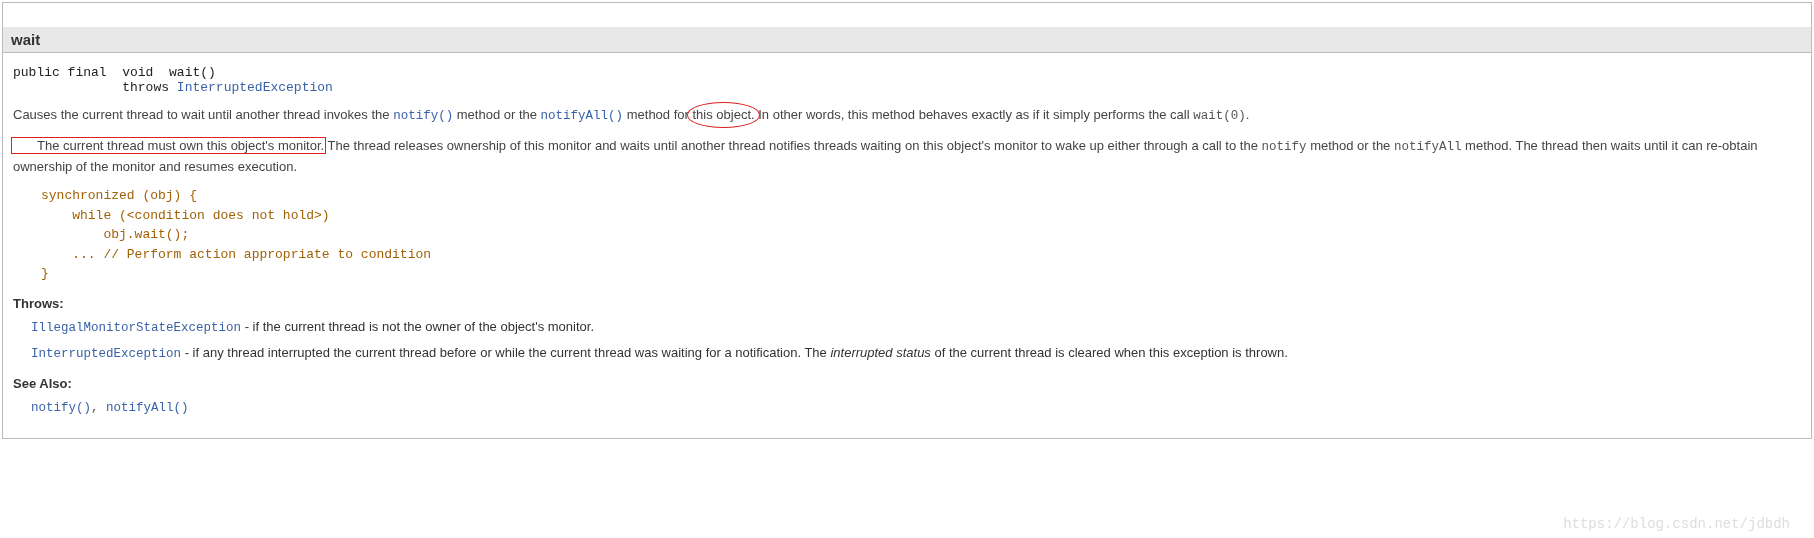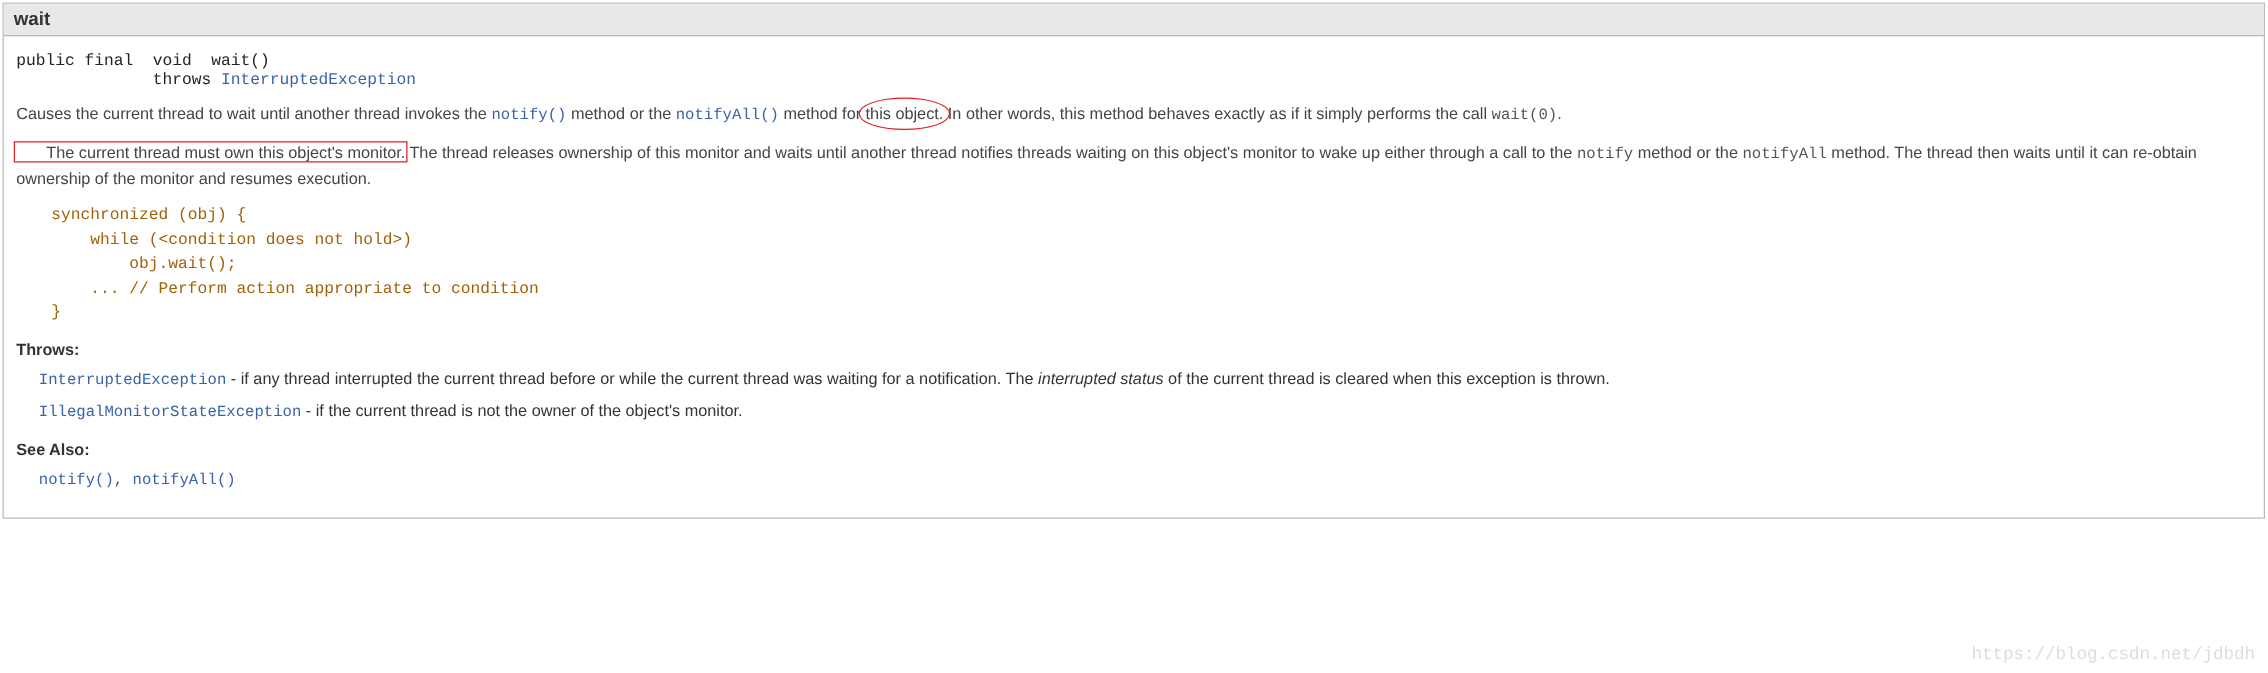--- a/index.html
+++ b/index.html
@@ -14,20 +14,21 @@
     border: 1px solid #bbb;
     margin: 2px;
   }
   .panel-header {
     background: #e8e8e8;
     border-bottom: 1px solid #bbb;
     padding: 4px 8px;
     font-weight: bold;
     font-size: 15px;
     color: #333;
+    margin-top: 24px;
   }
   .panel-body {
     padding: 8px 10px 14px 10px;
   }
   .sig {
     font-family: Liberation Mono, monospace;
     font-size: 13px;
     white-space: pre;
     margin: 4px 0 10px 0;
     color: #222;
@@ -87,21 +88,21 @@
     position: absolute;
     left: -2px;
     right: -2px;
     top: -1px;
     bottom: -1px;
     border: 1.5px solid #e02020;
     pointer-events: none;
   }
   .watermark {
     position: fixed;
-    right: 10px;
+    right: 24px;
     bottom: 6px;
     font-family: "Courier New", monospace;
     font-size: 14px;
     color: #ddd;
     pointer-events: none;
   }
 </style>
 </head>
 <body>
 
@@ -125,24 +126,24 @@
 
     <div class="codeblock">synchronized (obj) {
     while (&lt;condition does not hold&gt;)
         obj.wait();
     ... // Perform action appropriate to condition
 }</div>
 
 
     <div class="section-label">Throws:</div>
     <div class="throws-item">
-      <span class="mono link">InterruptedException</span><span> - if any thread interrupted the current thread before or while the current thread was waiting for a notification. The </span><span class="italic">interrupted status</span><span> of the current thread is cleared when this exception is thrown.</span>
+      <span class="mono link">IllegalMonitorStateException</span><span> - if the current thread is not the owner of the object's monitor.</span>
     </div>
     <div class="throws-item">
-      <span class="mono link">IllegalMonitorStateException</span><span> - if the current thread is not the owner of the object's monitor.</span>
+      <span class="mono link">InterruptedException</span><span> - if any thread interrupted the current thread before or while the current thread was waiting for a notification. The </span><span class="italic">interrupted status</span><span> of the current thread is cleared when this exception is thrown.</span>
     </div>
 
     <div class="section-label">See Also:</div>
     <div class="seealso-item">
       <span class="mono link">notify()</span><span class="mono">, </span><span class="mono link">notifyAll()</span>
     </div>
 
   </div>
 </div>
 

